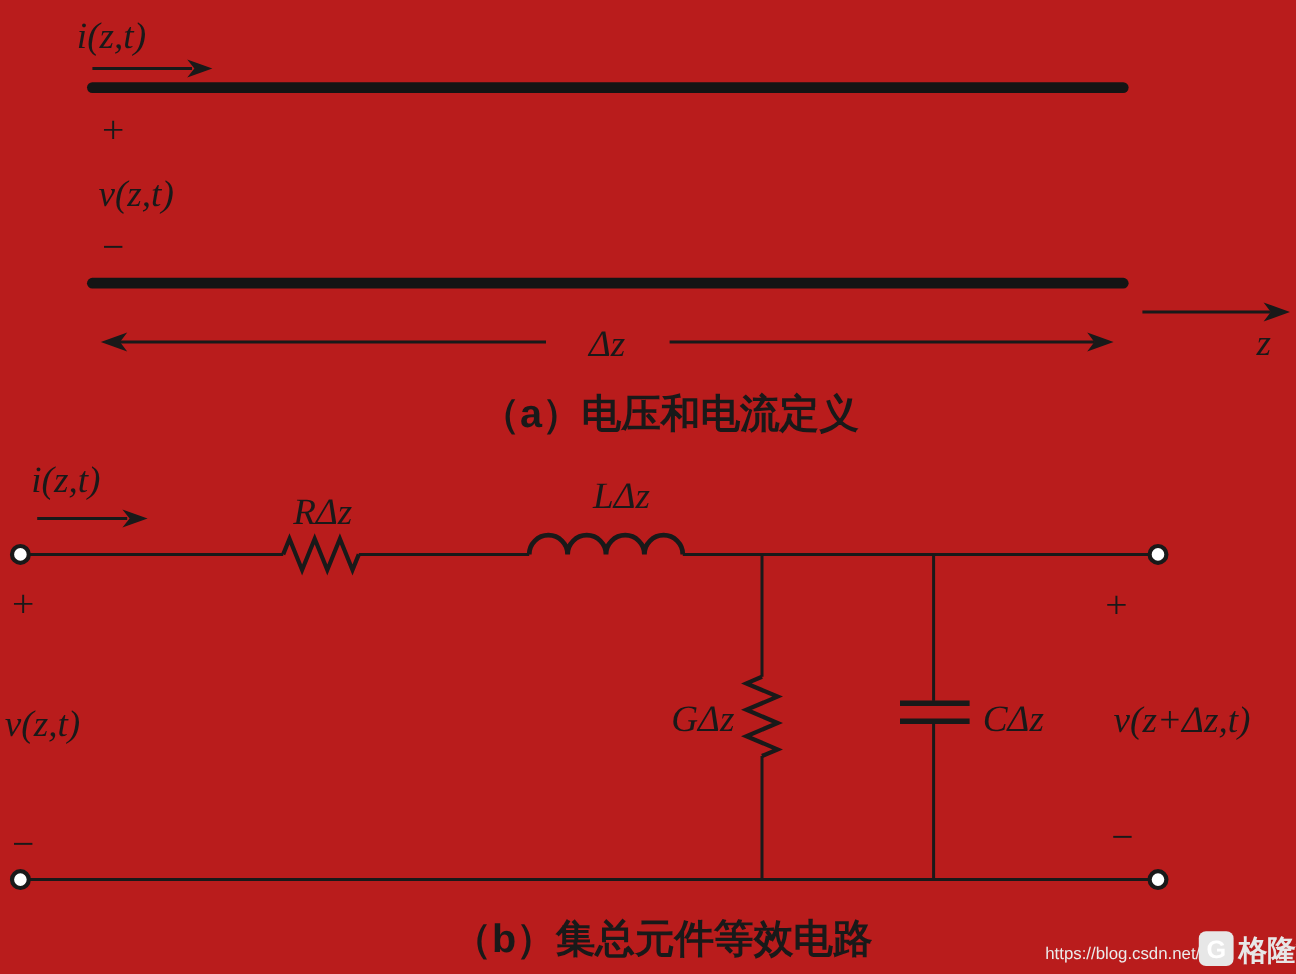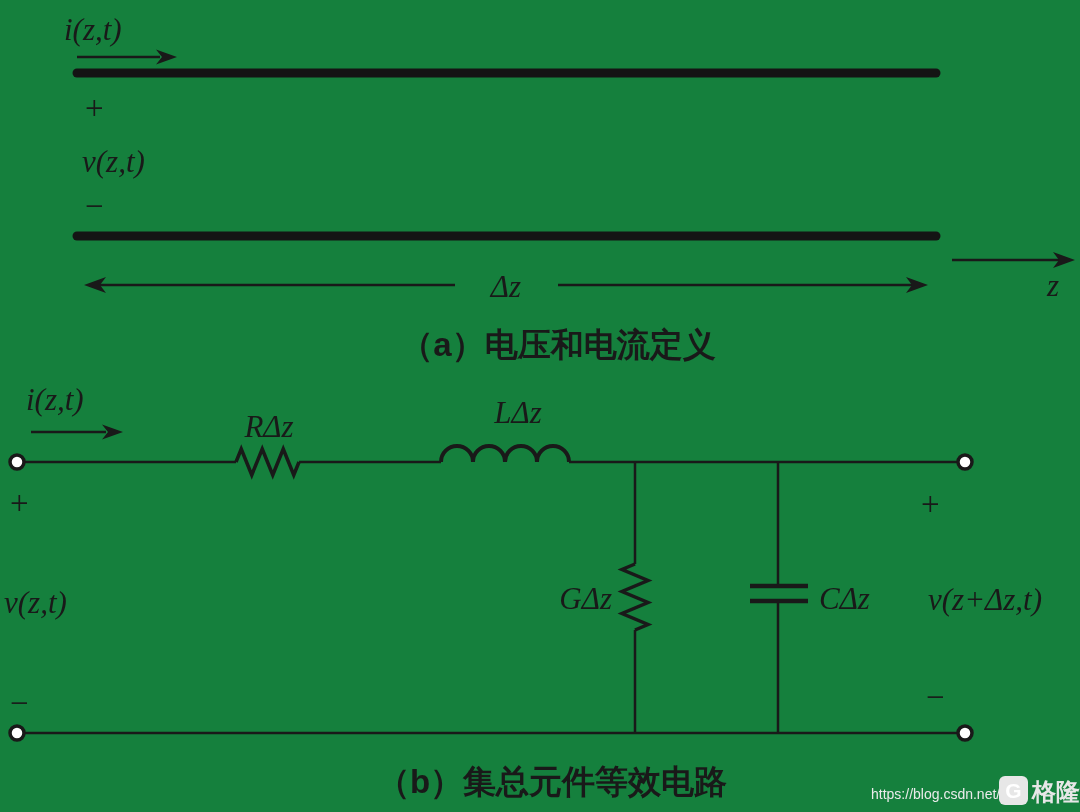--- a/index.html
+++ b/index.html
@@ -1,20 +1,20 @@
 <!DOCTYPE html>
 <html><head>
 <meta charset="utf-8">
 <style>
   html, body { margin: 0; padding: 0; background: #ffffff; }
   #figure {
     position: relative;
     width: 1080px;
     height: 812px;
-    background: #15803d;
+    background: #b91c1c;
     overflow: hidden;
     font-family: "Liberation Serif", serif;
     text-align: right;
   }
   svg { position: absolute; left: 0; top: 0; }
   .wire   { stroke: #191919; stroke-width: 2.5; fill: none; }
   .thick  { stroke: #141414; stroke-width: 9; stroke-linecap: round; fill: none; }
   .comp   { stroke: #191919; stroke-width: 3.5; fill: none; stroke-linejoin: miter; }
   .coil   { stroke: #191919; stroke-width: 4; fill: none; }
   .plate  { stroke: #191919; stroke-width: 4.5; fill: none; }

